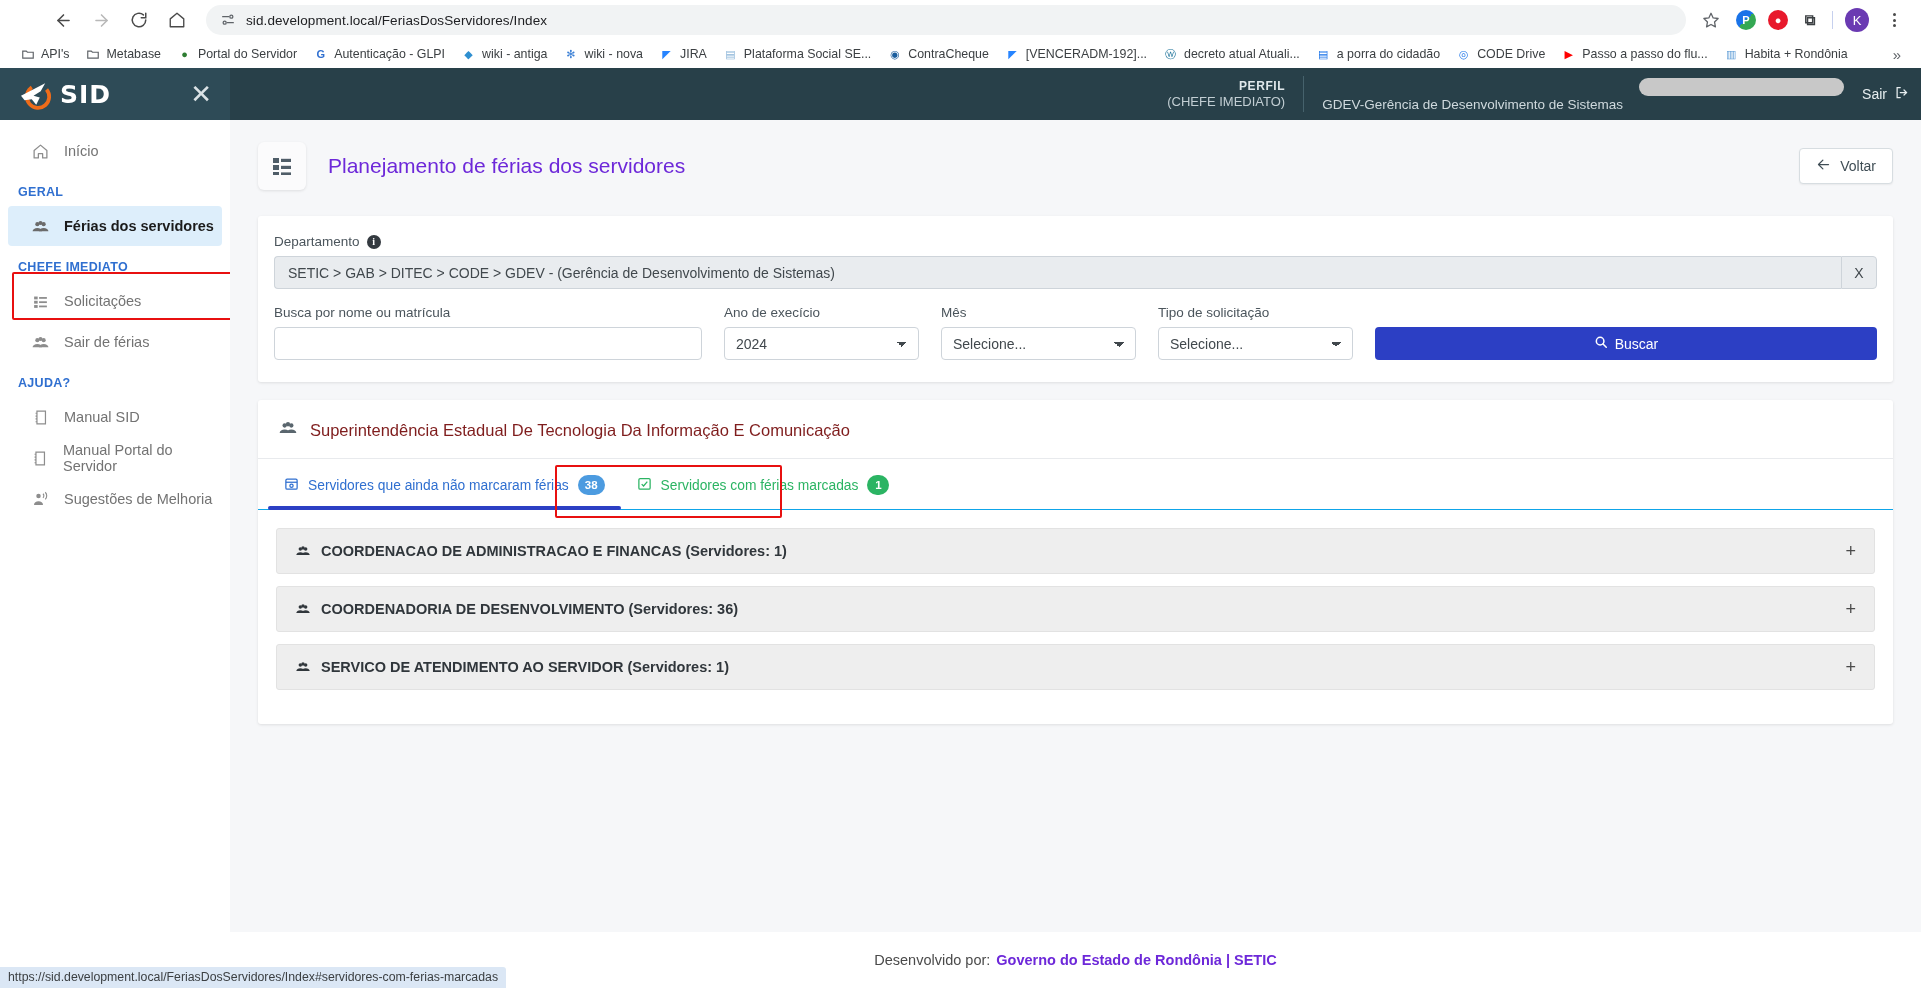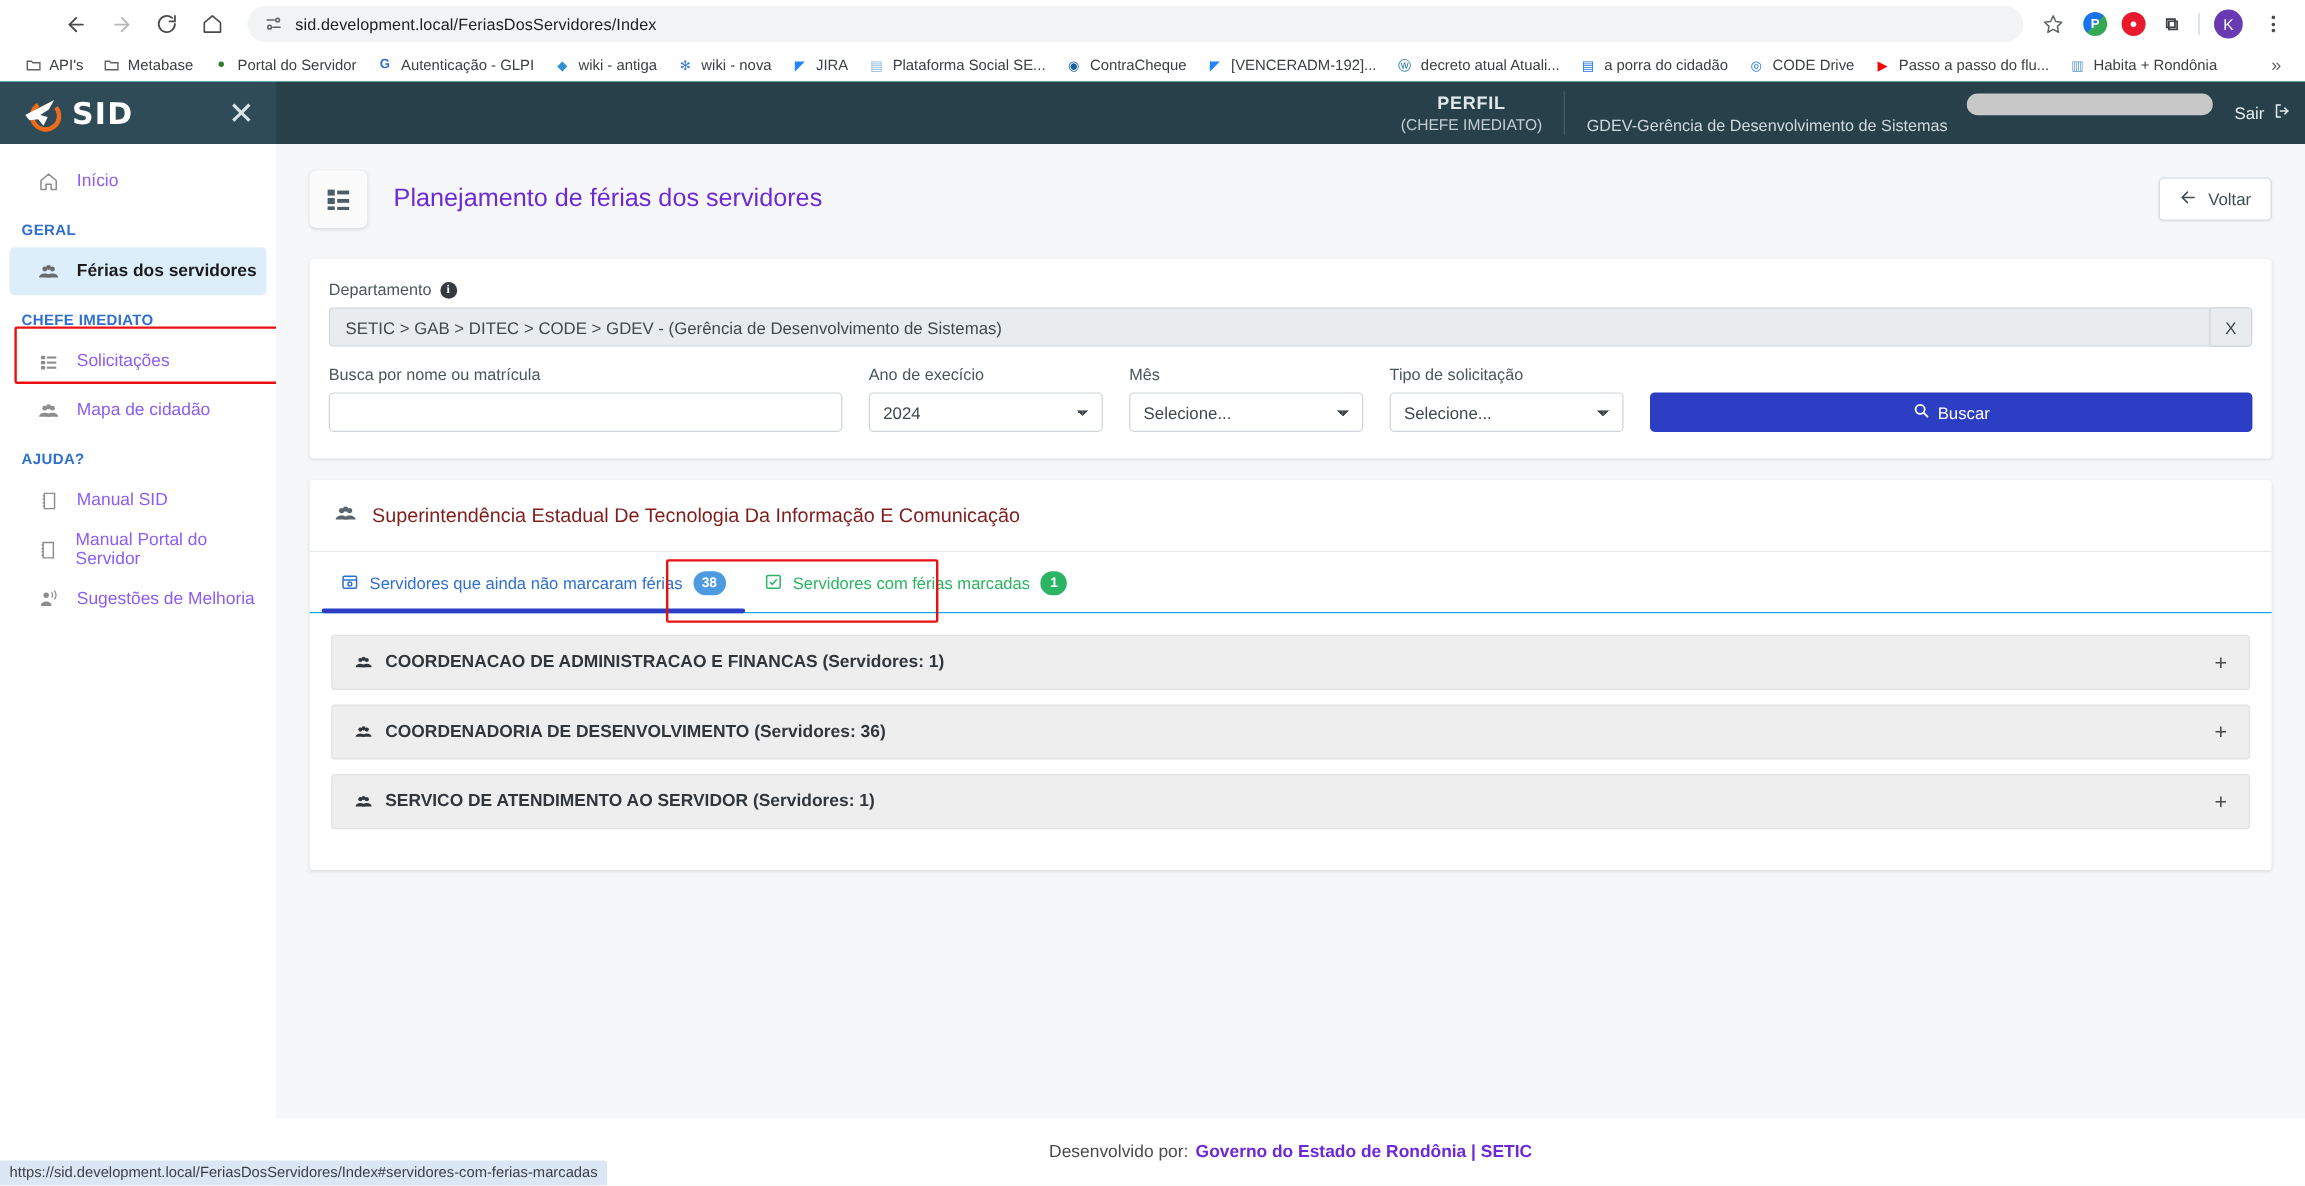--- a/index.html
+++ b/index.html
@@ -54,34 +54,34 @@
     justify-content:space-between; padding: 0 18px 0 18px;
   }
   .brand-logo { display:flex; align-items:center; gap:2px; }
   .brand-text { color:#fff; font-weight:bold; font-size:25px; letter-spacing:1px; font-family:"DejaVu Sans", sans-serif; }
   .brand-x { color:#dbe3e6; font-size:26px; font-weight:300; cursor:pointer; line-height:1; }
   .topbar-right {
     flex:1; display:flex; align-items:center; justify-content:flex-end;
     gap: 0px; padding-right: 12px; background:#284049;
   }
   .perfil-block { text-align:right; padding-right: 18px; color:#dfe7ea; }
-  .perfil-title { font-size: 15px; font-weight:bold; letter-spacing:.6px;text-align:center; }
+  .perfil-title { font-size: 12px; font-weight:bold; letter-spacing:.6px; }
   .perfil-sub { font-size: 13px; color:#c2ced3; margin-top:1px; }
   .vsep { width:1px; height:36px; background:#46626c; }
   .dept-block { padding: 0 16px 0 18px; color:#cfd9dd; font-size:13.5px; align-self:flex-end; padding-bottom:8px;}
   .skeleton-pill { width:205px; height:18px; border-radius:9px; background:#c8c8c8; align-self:flex-start; margin-top:10px; }
   .sair-btn { display:flex; align-items:center; gap:7px; color:#e7eef0; font-size:14px; cursor:pointer; padding-left:18px;}
 
   .body-row { display:flex; height: calc(100% - 52px); }
 
   
   .sidebar { width: 230px; background:#fff; padding-top: 10px; flex:0 0 230px; }
   .side-item {
     display:flex; align-items:center; gap: 14px; height: 40px; padding-left: 22px;
-    font-size: 14.5px; color:#8b5cf6; cursor:pointer; margin: 1px 8px 1px 8px; border-radius:4px;
+    font-size: 14.5px; color:#737373; cursor:pointer; margin: 1px 8px 1px 8px; border-radius:4px;
   }
   .side-item .sico { width: 20px; display:flex; justify-content:center; color:#8d8d8d; }
   .side-item.active { background:#ddeefb; font-weight:bold; color:#1b1b1b; }
   .side-head {
     font-size: 12.5px; font-weight:bold; color:#2f6fd0; letter-spacing:.3px;
     padding: 13px 0 6px 18px;
   }
   .hl-box { position:absolute; border:2.5px solid #e81010; border-radius:2px; pointer-events:none; }
 
   
@@ -395,21 +395,21 @@
       <div class="side-item">
         <span class="sico">
           <svg width="19" height="19" viewBox="0 0 24 24" fill="#8d8d8d">
               <circle cx="8" cy="9" r="2.6"></circle>
               <circle cx="16" cy="9" r="2.6"></circle>
               <circle cx="12" cy="7.5" r="2.6"></circle>
               <path d="M2 18c0-2.6 2.7-4.2 6-4.2S14 15.4 14 18z"></path>
               <path d="M10 18c0-2.6 2.7-4.2 6-4.2S22 15.4 22 18z"></path>
             </svg>
         </span>
-        <span>Mapa de cidadão</span>
+        <span>Sair de férias</span>
       </div>
 
       <div class="side-head">AJUDA?</div>
       <div class="side-item">
         <span class="sico">
           <svg width="17" height="17" viewBox="0 0 24 24" fill="none" stroke="#8d8d8d" stroke-width="1.7">
               <path d="M7 3h12v18H7z"></path>
               <path d="M5 6h2M5 10h2M5 14h2M5 18h2"></path>
             </svg>
         </span>

